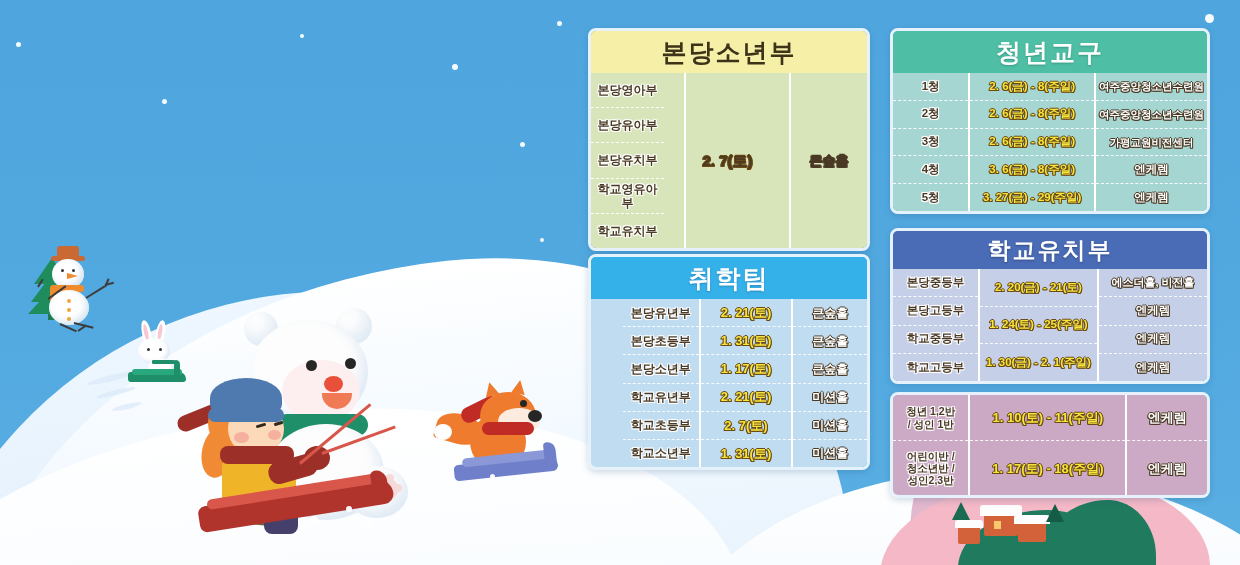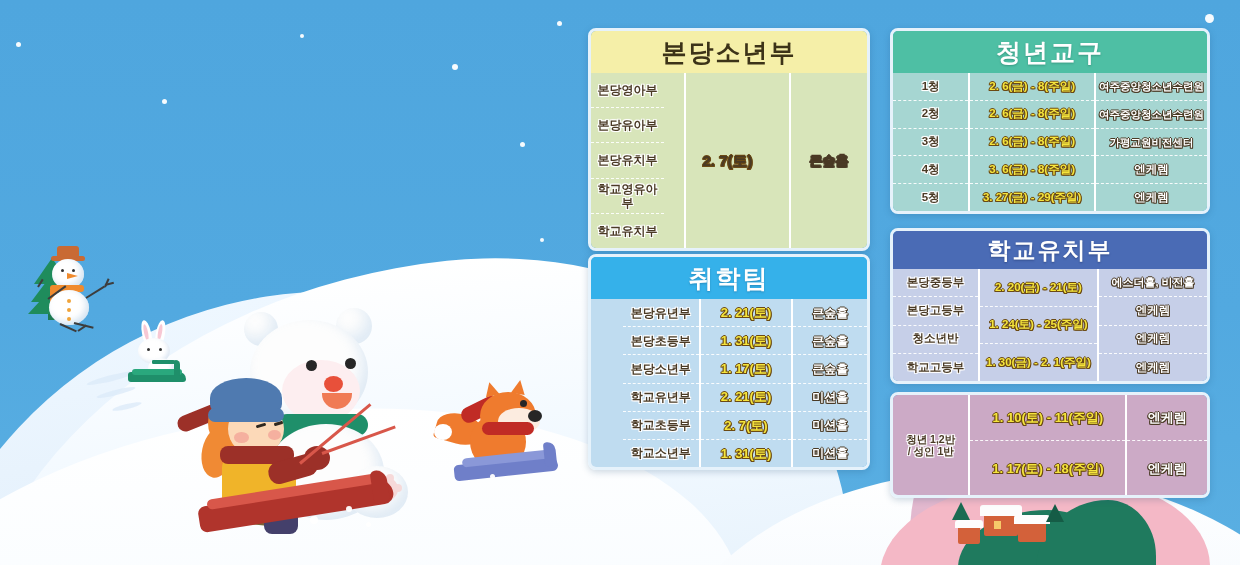--- a/index.html
+++ b/index.html
@@ -488,21 +488,21 @@
       </div>
     </div>
   </div>
 
   <div class="tbl" id="t-youth">
     <div class="tbl-head">학교유치부</div>
     <div class="tbl-body" style="height:112px;">
       <div class="col w-lbl">
         <div class="cell lbl" style="flex:1">본당중등부</div>
         <div class="cell lbl" style="flex:1">본당고등부</div>
-        <div class="cell lbl" style="flex:1">청소년반</div>
+        <div class="cell lbl" style="flex:1">학교중등부</div>
         <div class="cell lbl" style="flex:1">학교고등부</div>
       </div>
       <div class="col w-date">
         <div class="cell date" style="flex:1">2. 20(금) - 21(토)</div>
         <div class="cell date" style="flex:1">1. 24(토) - 25(주일)</div>
         <div class="cell date" style="flex:1">1. 30(금) - 2. 1(주일)</div>
       </div>
       <div class="col w-loc">
         <div class="cell loc" style="flex:1;font-size:11px;">에스더홀, 비전홀</div>
         <div class="cell loc" style="flex:1">엔케렘</div>
@@ -510,20 +510,23 @@
         <div class="cell loc" style="flex:1">엔케렘</div>
       </div>
     </div>
   </div>
 
   <div class="tbl" id="t-love">
     <div class="tbl-body" style="height:100px;">
       <div class="col w-lbl">
         <div class="cell lbl" style="flex:1;font-size:10.5px;">청년 1,2반
 / 성인 1반</div>
+        <div class="cell lbl" style="flex:1.2;font-size:10.5px;">어린이반 /
+청소년반 /
+성인2,3반</div>
       </div>
       <div class="col w-date col-date">
         <div class="cell date" style="flex:1;font-size:13px;">1. 10(토) - 11(주일)</div>
         <div class="cell date" style="flex:1.2;font-size:13px;">1. 17(토) - 18(주일)</div>
       </div>
       <div class="col w-loc">
         <div class="cell loc" style="flex:1;font-size:13px;">엔케렘</div>
         <div class="cell loc" style="flex:1.2;font-size:13px;">엔케렘</div>
       </div>
     </div>

